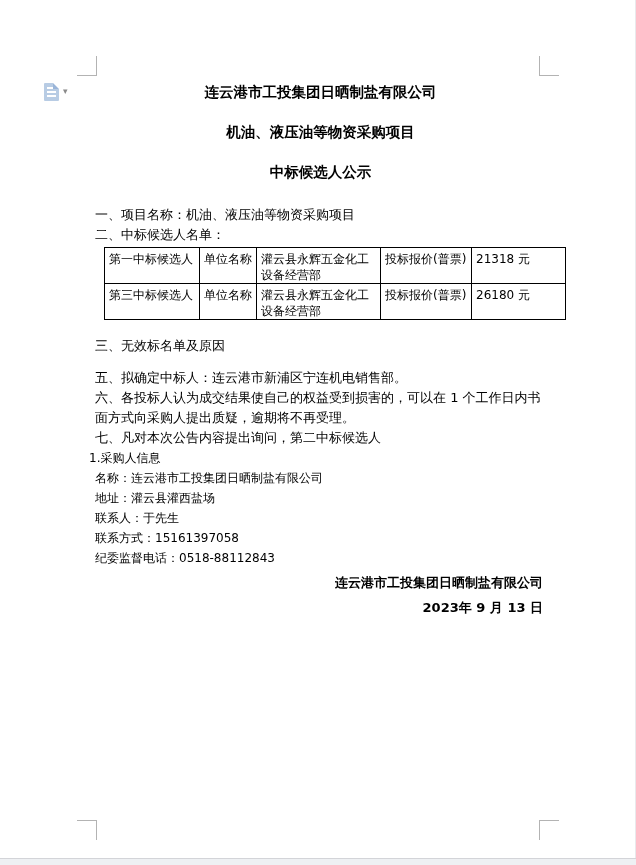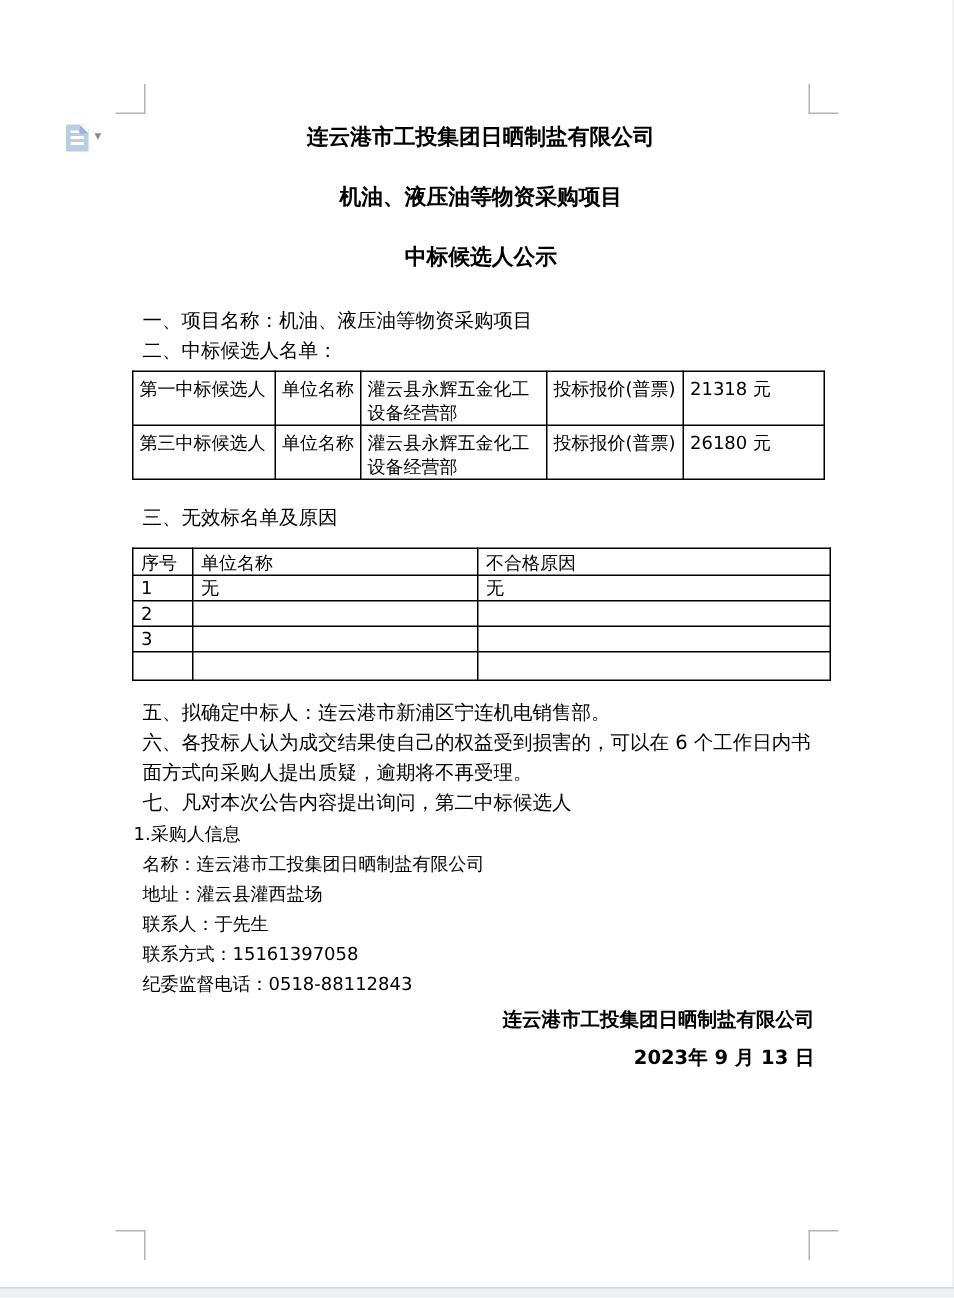--- a/index.html
+++ b/index.html
@@ -44,21 +44,21 @@
   .t2, .t3 { margin-top:20px; }
 
   .body-line { font-size:13px; line-height:20px; padding-left:7px; }
   .s1 { margin-top:23px; }
   .s3 { margin-top:16px; }
   .s5 { margin-top:12px; }
 
   table { border-collapse:collapse; table-layout:fixed; }
   td { border:1px solid #000; font-size:12px; overflow:hidden; }
 
-  .tbl-candidates { margin-top:2px; width:461px; margin-left:0; }
+  .tbl-candidates { margin-top:2px; width:461px; margin-left:16px; }
   .tbl-candidates td { vertical-align:top; padding:3px 4px 0 4px; line-height:16px; }
   .tbl-candidates tr { height:33px; }
   .tbl-candidates .c1 { width:95px; } .tbl-candidates .c2 { width:57px; }
   .tbl-candidates .c3 { width:124px; } .tbl-candidates .c4 { width:91px; }
   .tbl-candidates .c5 { width:94px; }
 
   .tbl-invalid { margin-top:9px; width:465px; }
   .tbl-invalid td { vertical-align:middle; padding:0 5px; line-height:14px; }
   .tbl-invalid .i1 { width:40px; } .tbl-invalid .i2 { width:190px; } .tbl-invalid .i3 { width:235px; }
   .tbl-invalid tr { height:17px; }
@@ -108,52 +108,23 @@
         <td class="c2">单位名称</td>
         <td class="c3">灌云县永辉五金化工设备经营部</td>
         <td class="c4">投标报价(普票)</td>
         <td class="c5">26180 元</td>
       </tr>
     </tbody>
       </table>
 
     <div class="body-line s3">三、无效标名单及原因</div>
 
-    <table class="tbl-invalid">
-      <tbody>
-          <tr class="hdr">
-        <td class="i1">序号</td>
-        <td class="i2">单位名称</td>
-        <td class="i3">不合格原因</td>
-      </tr>
-      <tr>
-        <td class="i1">1</td>
-        <td class="i2">无</td>
-        <td class="i3">无</td>
-      </tr>
-      <tr>
-        <td class="i1">2</td>
-        <td class="i2"></td>
-        <td class="i3"></td>
-      </tr>
-      <tr>
-        <td class="i1">3</td>
-        <td class="i2"></td>
-        <td class="i3"></td>
-      </tr>
-      <tr class="last">
-        <td class="i1"></td>
-        <td class="i2"></td>
-        <td class="i3"></td>
-      </tr>
-    </tbody>
-      </table>
 
     <div class="body-line s5">五、拟确定中标人：连云港市新浦区宁连机电销售部。</div>
-    <div class="body-line">六、各投标人认为成交结果使自己的权益受到损害的，可以在 6 个工作日内书面方式向采购人提出质疑，逾期将不再受理。</div>
+    <div class="body-line">六、各投标人认为成交结果使自己的权益受到损害的，可以在 1 个工作日内书面方式向采购人提出质疑，逾期将不再受理。</div>
     <div class="body-line">七、凡对本次公告内容提出询问，第二中标候选人</div>
 
     <div class="buyer-heading">1.采购人信息</div>
     <div class="contact-line">名称：连云港市工投集团日晒制盐有限公司</div>
     <div class="contact-line">地址：灌云县灌西盐场</div>
     <div class="contact-line">联系人：于先生</div>
     <div class="contact-line">联系方式：15161397058</div>
     <div class="contact-line">纪委监督电话：0518-88112843</div>
 
     <div class="footer">连云港市工投集团日晒制盐有限公司</div>

